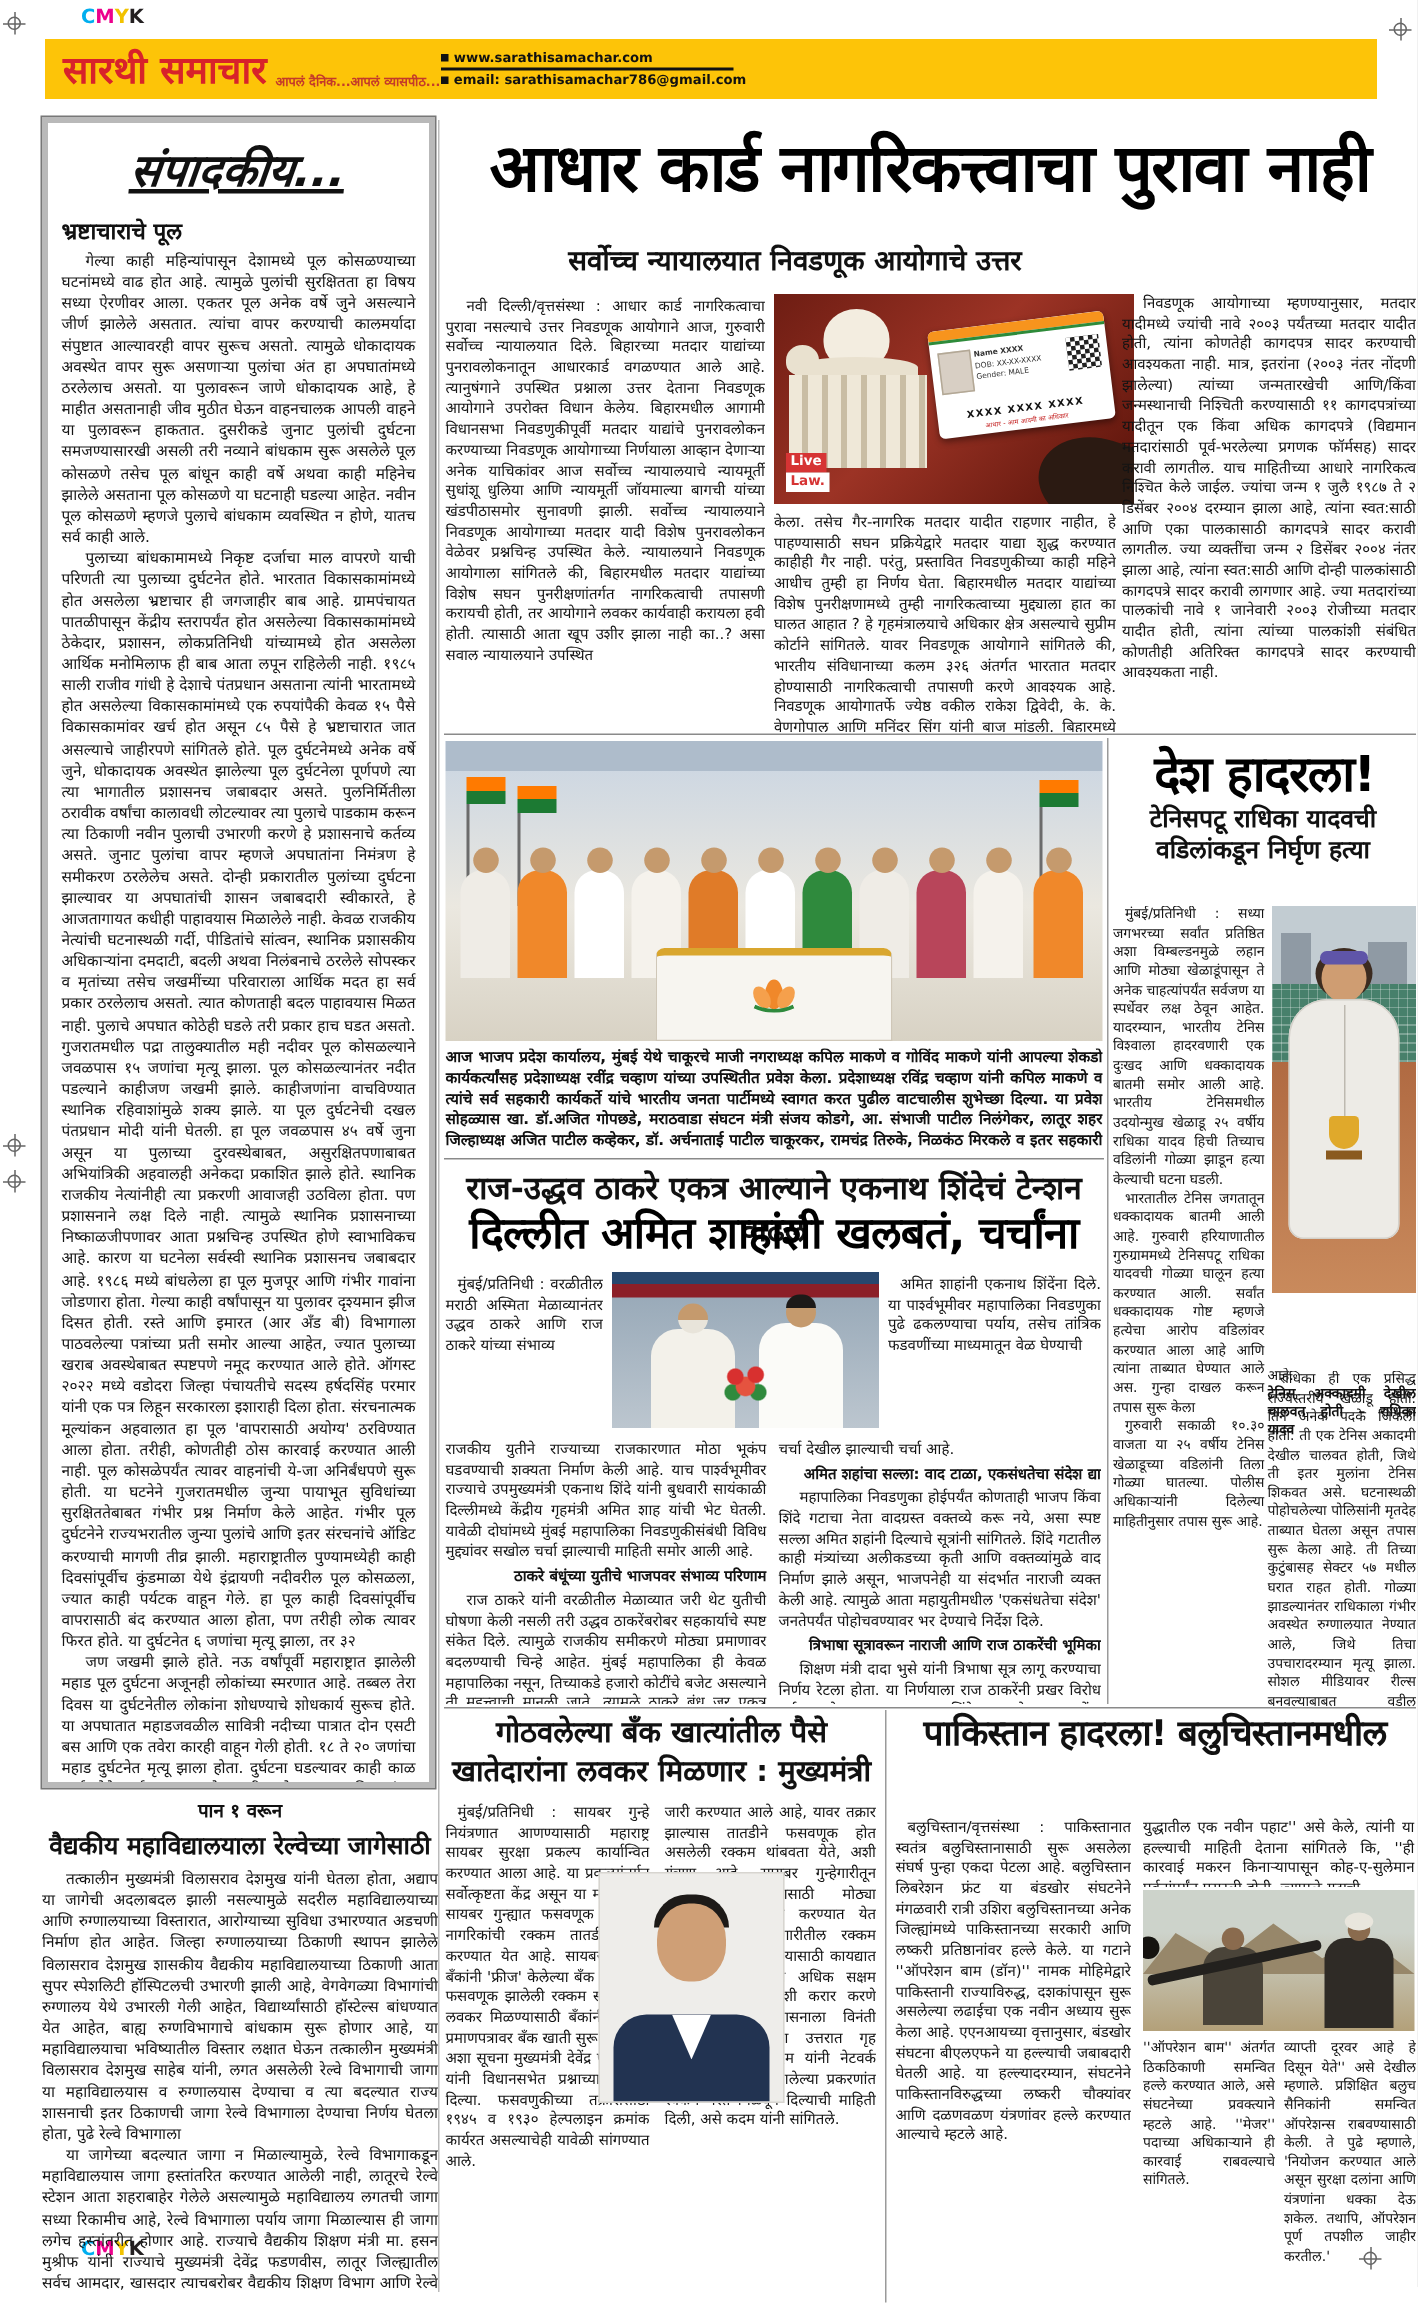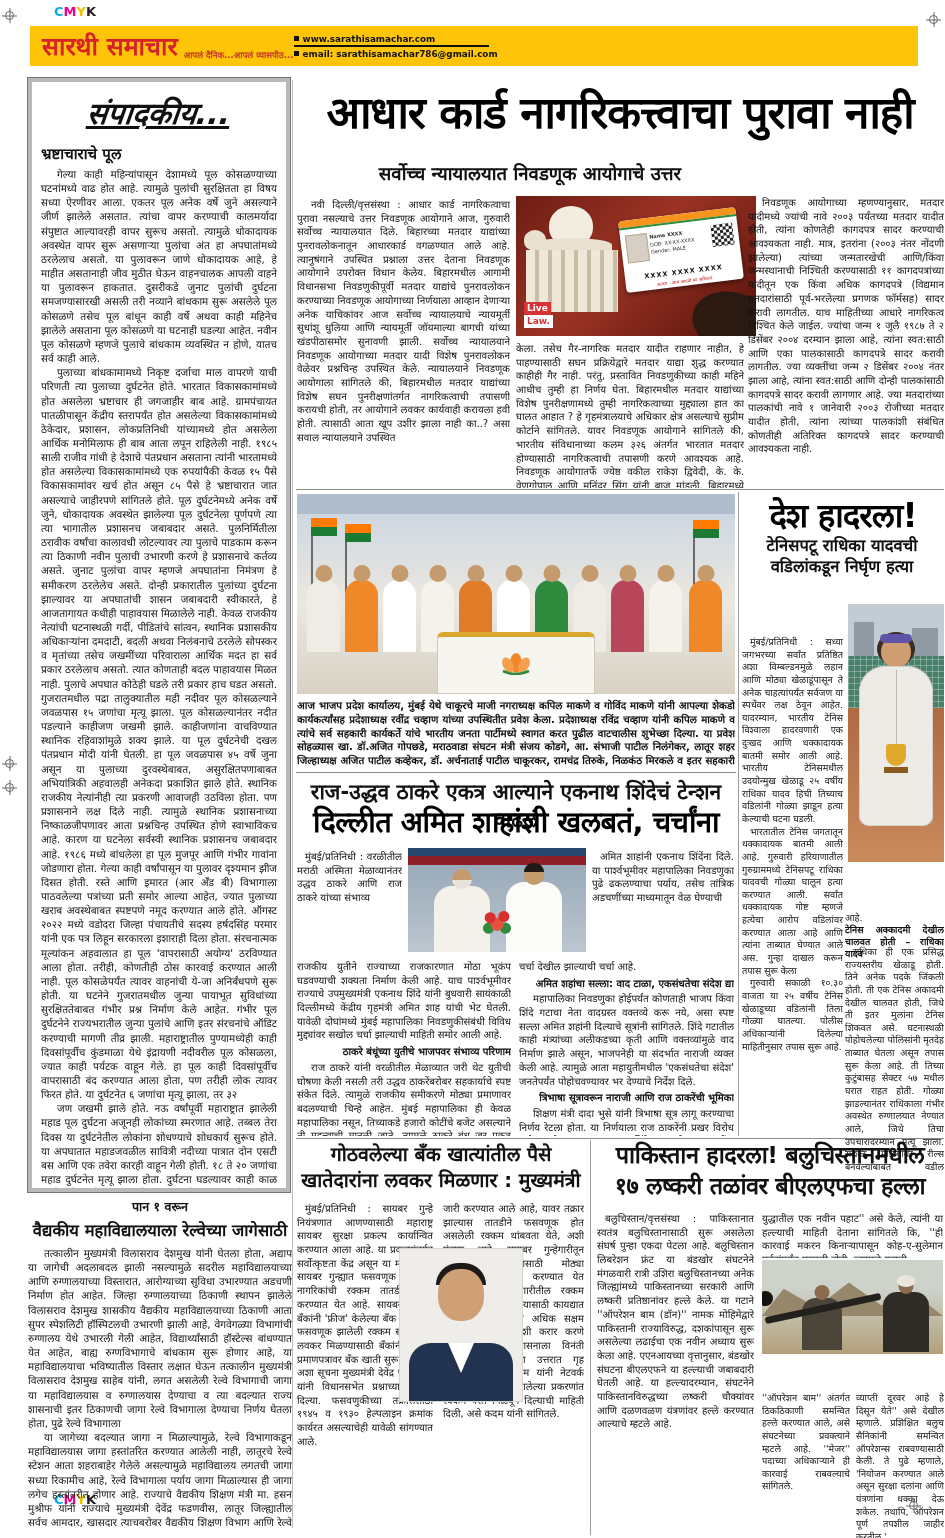--- a/index.html
+++ b/index.html
@@ -129,21 +129,21 @@
   .launcher{left:2px;bottom:42px;width:118px;height:7px;background:#23211e;transform:rotate(-12deg);border-radius:3px;}
   .muzzle{left:-4px;bottom:48px;width:15px;height:15px;border-radius:50%;background:#15130f;}
   
   .bighead{position:absolute;text-align:center;font-weight:900;color:#000;}
   #tn-head{left:742px;top:492px;width:202px;font-size:33px;letter-spacing:-1px;}
   #tn-sh{left:740px;top:536px;width:204px;text-align:center;font-weight:bold;font-size:16.5px;line-height:1.25;}
   #th-kicker{left:299px;top:777px;width:434px;text-align:center;font-weight:bold;font-size:21px;}
   #th-head{left:297px;top:801px;width:438px;font-size:29px;letter-spacing:-0.5px;}
   #bk-h{left:297px;top:1142px;width:288px;text-align:center;font-weight:bold;font-size:19.5px;line-height:1.35;}
   #pk-h{left:596px;top:1140px;width:348px;text-align:center;font-weight:900;font-size:23.5px;line-height:1.3;letter-spacing:-0.5px;}
-  .narrow{font-size:9.3px;line-height:1.36;margin-top:32px;}
+  .narrow{font-size:9.3px;line-height:1.36;}
   #tn-cap{left:845px;top:912px;width:99px;font-size:9.3px;line-height:1.3;font-weight:normal;}
   #tn-cap .capline{font-weight:bold;}
 </style>
 </head>
 <body>
 
 <div id="page">
 
   <span class="regmark" style="left:2px;top:8px">
       <i></i>
@@ -318,21 +318,21 @@
       <p style="text-indent:8px">मुंबई/प्रतिनिधी : वरळीतील मराठी अस्मिता मेळाव्यानंतर उद्धव ठाकरे आणि राज ठाकरे यांच्या संभाव्य</p>
     </div>
   <div id="th-photo" class="photo" style="left:408px;top:848px;width:178px;height:104px">
     <div class="ph-el sp-s1"></div>
     <div class="ph-el sp-s2"></div>
     <div class="man white-hair" style="left:26px;width:56px;height:66px;background:#f3f1ea"></div>
     <div class="man dark-hair" style="right:24px;width:56px;height:70px;background:#fbfbf8"></div>
     <div class="ph-el bouquet"></div>
   </div>
   <div class="col" style="left:592px;top:850px;width:142px;height:106px">
-      <p style="text-indent:8px">अमित शाहांनी एकनाथ शिंदेंना दिले. या पार्श्वभूमीवर महापालिका निवडणुका पुढे ढकलण्याचा पर्याय, तसेच तांत्रिक अडचणींच्या माध्यमातून वेळ घेण्याची</p>
+      <p style="text-indent:8px">अमित शाहांनी एकनाथ शिंदेंना दिले. या पार्श्वभूमीवर महापालिका निवडणुका पुढे ढकलण्याचा पर्याय, तसेच तांत्रिक फडवणींच्या माध्यमातून वेळ घेण्याची</p>
     </div>
   <div class="col" style="left:297px;top:960px;width:214px;height:176px">
     <p style="text-indent:0">राजकीय युतीने राज्याच्या राजकारणात मोठा भूकंप घडवण्याची शक्यता निर्माण केली आहे. याच पार्श्वभूमीवर राज्याचे उपमुख्यमंत्री एकनाथ शिंदे यांनी बुधवारी सायंकाळी दिल्लीमध्ये केंद्रीय गृहमंत्री अमित शाह यांची भेट घेतली. यावेळी दोघांमध्ये मुंबई महापालिका निवडणुकीसंबंधी विविध मुद्द्यांवर सखोल चर्चा झाल्याची माहिती समोर आली आहे.</p>
     <p class="sub">ठाकरे बंधूंच्या युतीचे भाजपवर संभाव्य परिणाम</p>
     <p>राज ठाकरे यांनी वरळीतील मेळाव्यात जरी थेट युतीची घोषणा केली नसली तरी उद्धव ठाकरेंबरोबर सहकार्याचे स्पष्ट संकेत दिले. त्यामुळे राजकीय समीकरणे मोठ्या प्रमाणावर बदलण्याची चिन्हे आहेत. मुंबई महापालिका ही केवळ महापालिका नसून, तिच्याकडे हजारो कोटींचे बजेट असल्याने ती महत्त्वाची मानली जाते, त्यामुळे ठाकरे बंधू जर एकत्र आले, तर भाजप-शिंदे गटासाठी मोठे आव्हान निर्माण होऊ शकते. भाजपने या युतीच्या संभाव्य परिणामांचा आढावा घेण्यासाठी अंतर्गत संस्थेमार्फत सर्वेक्षण करवले असून, त्याचे निष्कर्ष</p>
   </div>
   <div class="col" style="left:519px;top:960px;width:215px;height:176px">
     <p style="text-indent:0">चर्चा देखील झाल्याची चर्चा आहे.</p>
     <p class="sub">अमित शहांचा सल्ला: वाद टाळा, एकसंधतेचा संदेश द्या</p>
     <p>महापालिका निवडणुका होईपर्यंत कोणताही भाजप किंवा शिंदे गटाचा नेता वादग्रस्त वक्तव्ये करू नये, असा स्पष्ट सल्ला अमित शहांनी दिल्याचे सूत्रांनी सांगितले. शिंदे गटातील काही मंत्र्यांच्या अलीकडच्या कृती आणि वक्तव्यांमुळे वाद निर्माण झाले असून, भाजपनेही या संदर्भात नाराजी व्यक्त केली आहे. त्यामुळे आता महायुतीमधील 'एकसंधतेचा संदेश' जनतेपर्यंत पोहोचवण्यावर भर देण्याचे निर्देश दिले.</p>
@@ -353,21 +353,21 @@
       <p style="text-indent:0">जारी करण्यात आले आहे, यावर तक्रार झाल्यास तातडीने फसवणूक होत असलेली रक्कम थांबवता येते, अशी यंत्रणा आहे. सायबर गुन्हेगारीतून फसवणूक टाळण्यासाठी मोठ्या प्रमाणावर जनजागृती करण्यात येत आहे. सायबर गुन्हेगारीतील रक्कम विदेशातून परत आणण्यासाठी कायद्यात बदल करणे, कायदा अधिक सक्षम करणे, संबंधित देशांशी करार करणे आदीबाबत केंद्र शासनाला विनंती करण्यात येईल. या उत्तरात गृह राज्यमंत्री योगेश कदम यांनी नेटवर्क वापरून फसवणूक झालेल्या प्रकरणांत रक्कम परत मिळवून दिल्याची माहिती दिली, असे कदम यांनी सांगितले.</p>
     </div>
   <div id="cm-photo" class="photo" style="left:399px;top:1248px;width:122px;height:152px;background:#eeedea">
     <div class="ph-el fp-hair"></div>
     <div class="ph-el fp-head"></div>
     <div class="ph-el fp-body"></div>
     <div class="ph-el fp-shirt"></div>
   </div>
 
   <div id="pk-h" class="abs">
-    <span>पाकिस्तान हादरला! बलुचिस्तानमधील</span><br><span>१७ लष्करी तळांवर बीएलएफचा हल्ला</span>
+    <span>पाकिस्तान हादरला! बलुचिस्तानमधील</span><br>
   </div>
   <div class="col" style="left:597px;top:1212px;width:157px;height:322px">
       <p style="text-indent:8px">बलुचिस्तान/वृत्तसंस्था : पाकिस्तानात स्वतंत्र बलुचिस्तानासाठी सुरू असलेला संघर्ष पुन्हा एकदा पेटला आहे. बलुचिस्तान लिबरेशन फ्रंट या बंडखोर संघटनेने मंगळवारी रात्री उशिरा बलुचिस्तानच्या अनेक जिल्ह्यांमध्ये पाकिस्तानच्या सरकारी आणि लष्करी प्रतिष्ठानांवर हल्ले केले. या गटाने ''ऑपरेशन बाम (डॉन)'' नामक मोहिमेद्वारे पाकिस्तानी राज्याविरुद्ध, दशकांपासून सुरू असलेल्या लढाईचा एक नवीन अध्याय सुरू केला आहे. एएनआयच्या वृत्तानुसार, बंडखोर संघटना बीएलएफने या हल्ल्याची जबाबदारी घेतली आहे. या हल्ल्यादरम्यान, संघटनेने पाकिस्तानविरुद्धच्या लष्करी चौक्यांवर आणि दळणवळण यंत्रणांवर हल्ले करण्यात आल्याचे म्हटले आहे.</p>
     </div>
   <div class="col" style="left:762px;top:1212px;width:181px;height:46px">
       <p style="text-indent:0">युद्धातील एक नवीन पहाट'' असे केले, त्यांनी या हल्ल्याची माहिती देताना सांगितले कि, ''ही कारवाई मकरन किनाऱ्यापासून कोह-ए-सुलेमान पर्वतांपर्यंत पसरली होती, ज्यामुळे गटाची</p>
     </div>
   <div id="blf-photo" class="photo" style="left:762px;top:1260px;width:181px;height:94px">
     <div class="ph-el bf-mtn"></div>
     <div class="fighter" style="left:40px;bottom:4px;width:40px;height:52px;background:#4a4439"></div>

